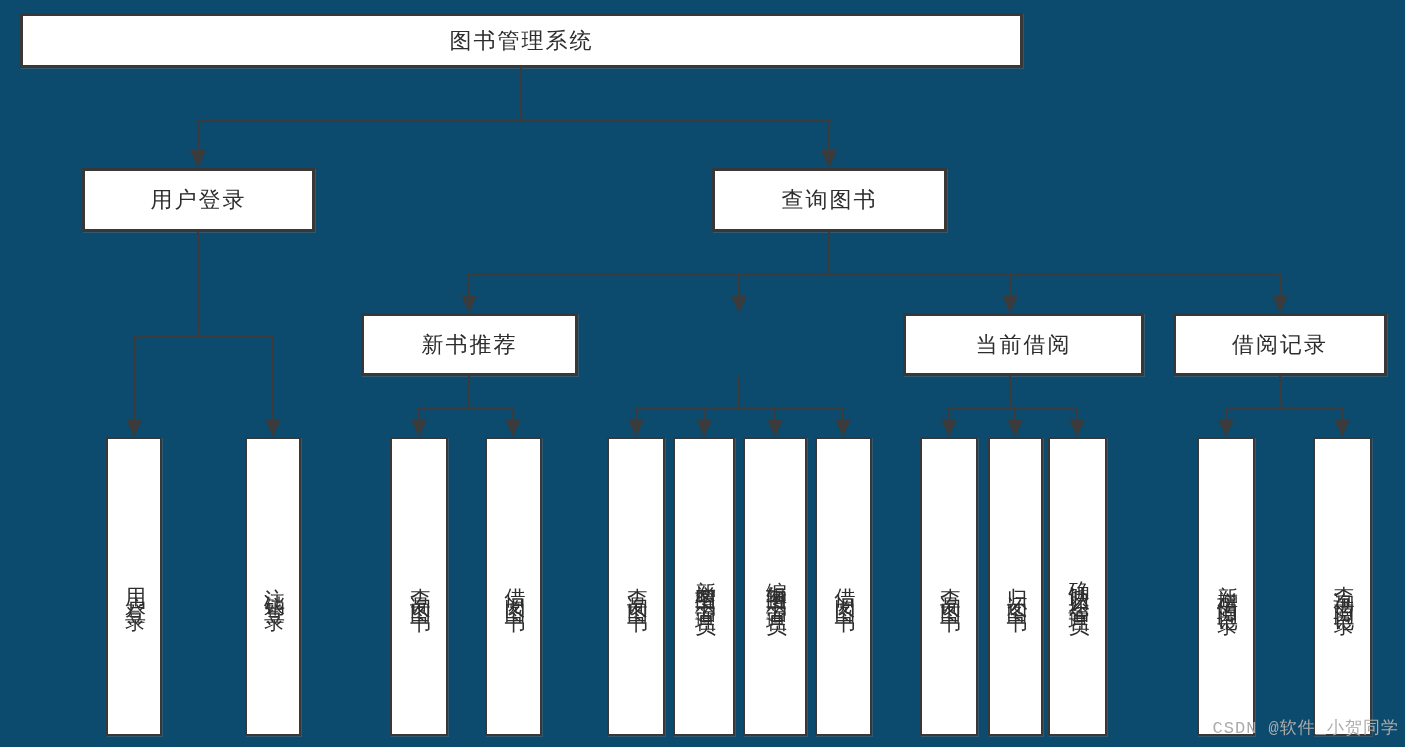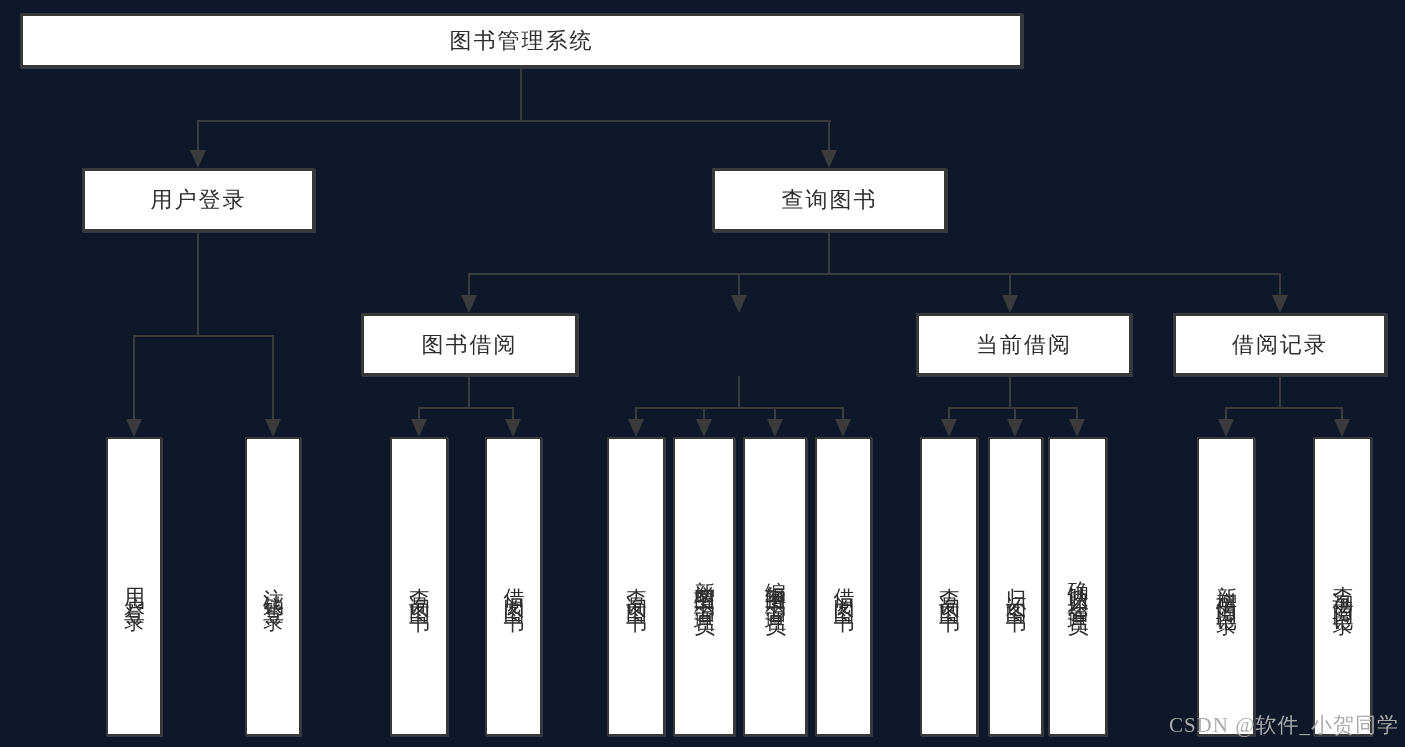--- a/index.html
+++ b/index.html
@@ -1,20 +1,20 @@
 <!DOCTYPE html>
 <html><head>
 <meta charset="utf-8">
 <style>
   html,body{margin:0;padding:0;background:#ffffff;}
   #canvas{
     position:relative;
     width:1405px;height:747px;
-    background:#0f172a;
-    font-family:Liberation Serif, serif;
+    background:#0c4a6e;
+    font-family:Liberation Mono, monospace;
     overflow:hidden;
   }
   .box{
     position:absolute;
     border:3px solid #383838;
     background:#ffffff;
     display:flex;align-items:center;justify-content:center;
     font-size:22px;color:#2d2d2d;letter-spacing:2px;
     box-sizing:border-box;
     box-shadow:1px 1px 0 rgba(120,120,120,.35);
@@ -34,21 +34,21 @@
   .vline{position:absolute;width:2px;background:#3b3b3b;}
   .hline{position:absolute;height:2px;background:#3b3b3b;}
   .arrow{
     position:absolute;width:0;height:0;
     border-left:8px solid transparent;
     border-right:8px solid transparent;
     border-top:18px solid #3b3b3b;
   }
   .watermark{
     position:absolute;
-    font-size:21px;color:#ababab;letter-spacing:1px;
+    font-size:17px;color:#ababab;letter-spacing:1px;
     z-index:5;white-space:nowrap;
   }
 </style>
 </head>
 <body>
 
 <div id="canvas">
 
   <div class="box" style="left:20px;top:13px;width:1003px;height:55px;">图书管理系统</div>
 
@@ -73,22 +73,22 @@
   <div class="hline" style="left:468px;top:273px;width:813px;"></div>
   <div class="vline" style="left:468px;top:273px;height:24px;"></div>
   <div class="arrow" style="left:461px;top:295px;"></div>
   <div class="vline" style="left:738px;top:273px;height:24px;"></div>
   <div class="arrow" style="left:731px;top:295px;"></div>
   <div class="vline" style="left:1009px;top:273px;height:24px;"></div>
   <div class="arrow" style="left:1002px;top:295px;"></div>
   <div class="vline" style="left:1279px;top:273px;height:24px;"></div>
   <div class="arrow" style="left:1272px;top:295px;"></div>
 
-  <div class="box" style="left:361px;top:313px;width:217px;height:63px;">图书借阅</div>
-  <div class="box" style="left:903px;top:313px;width:216px;height:63px;margin-left:13px;">当前借阅</div>
+  <div class="box" style="left:361px;top:313px;width:217px;height:63px;">新书推荐</div>
+  <div class="box" style="left:903px;top:313px;width:241px;height:63px;">当前借阅</div>
   <div class="box" style="left:1173px;top:313px;width:214px;height:63px;">借阅记录</div>
 
   <div class="vline" style="left:468px;top:376px;height:33px;"></div>
   <div class="hline" style="left:418px;top:407px;width:96px;"></div>
   <div class="vline" style="left:418px;top:407px;height:14px;"></div>
   <div class="arrow" style="left:411px;top:419px;"></div>
   <div class="vline" style="left:512px;top:407px;height:14px;"></div>
   <div class="arrow" style="left:505px;top:419px;"></div>
 
   <div class="vline" style="left:738px;top:376px;height:33px;"></div>

